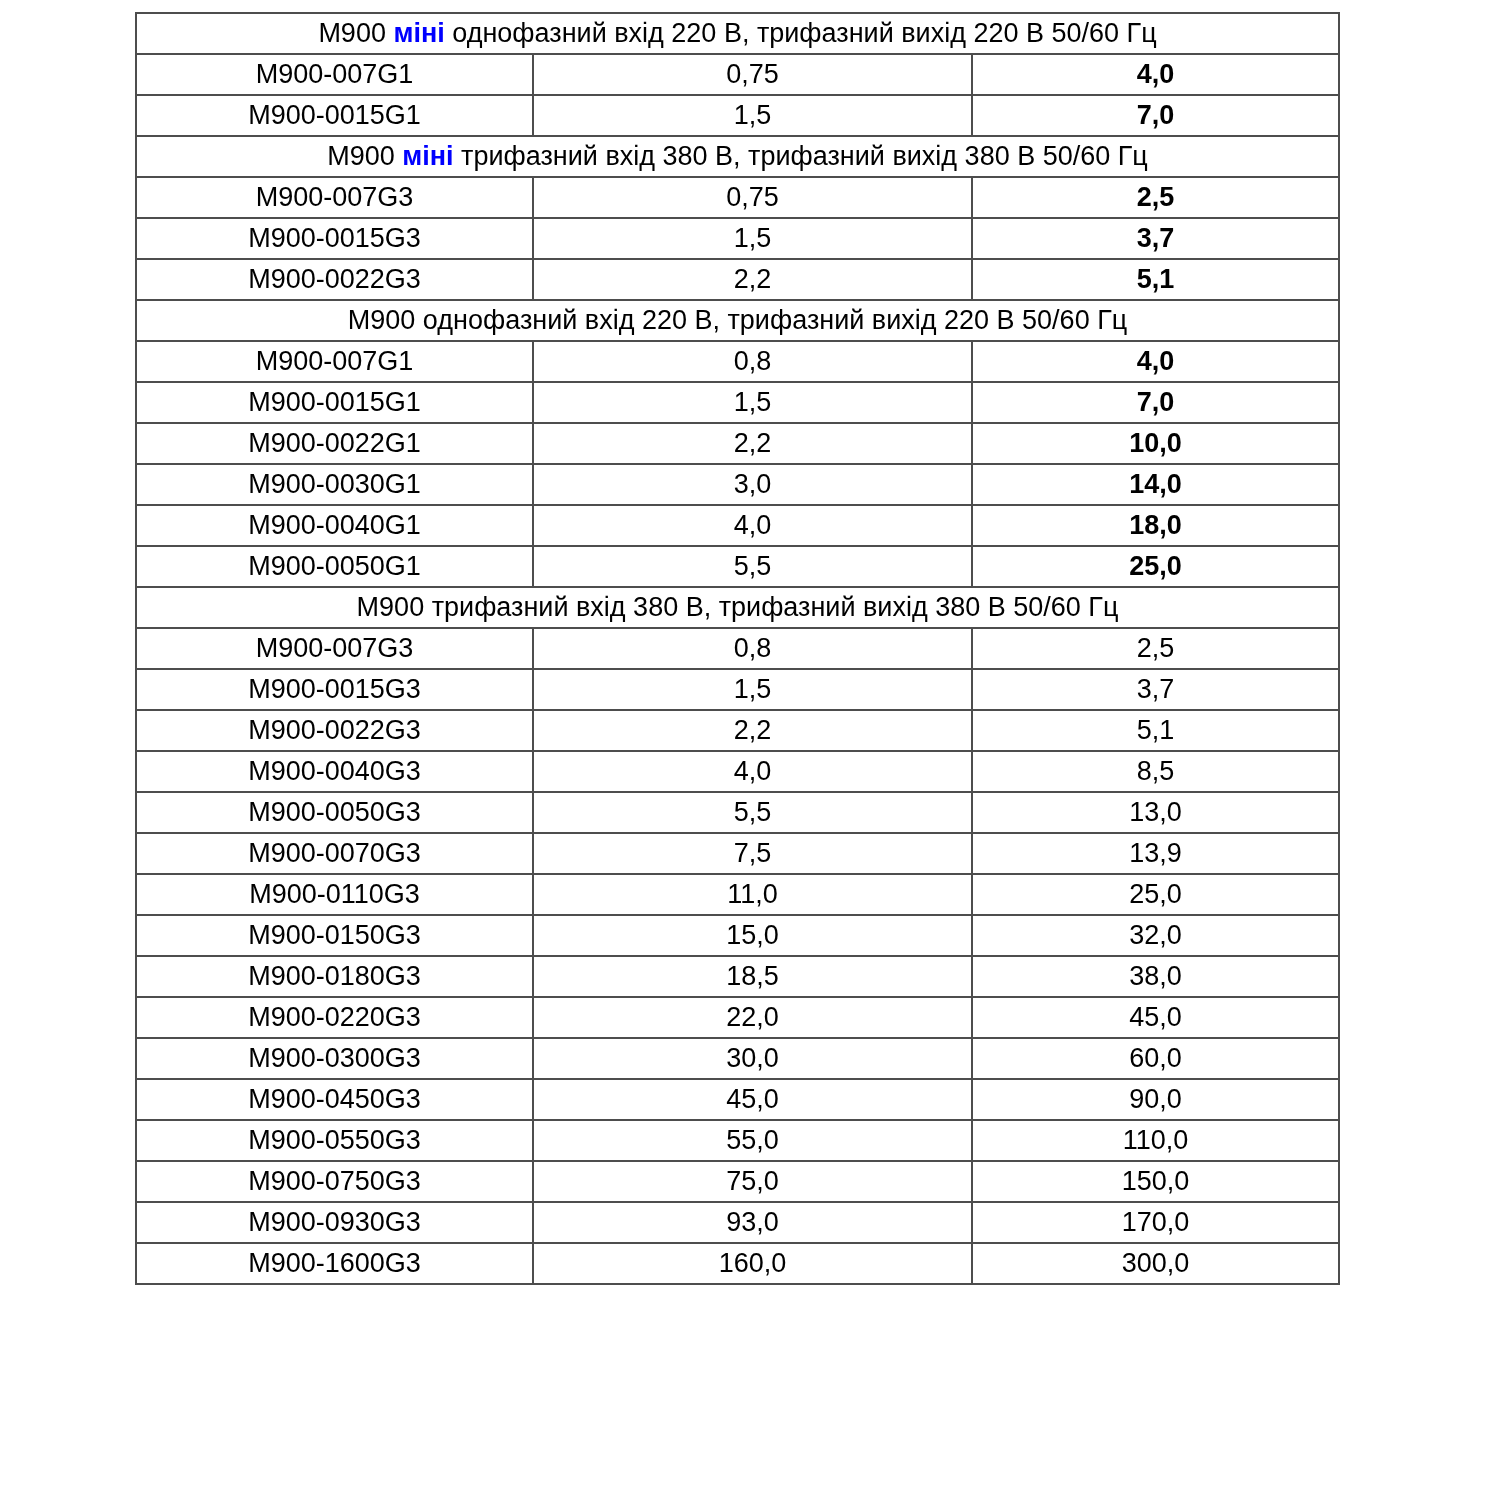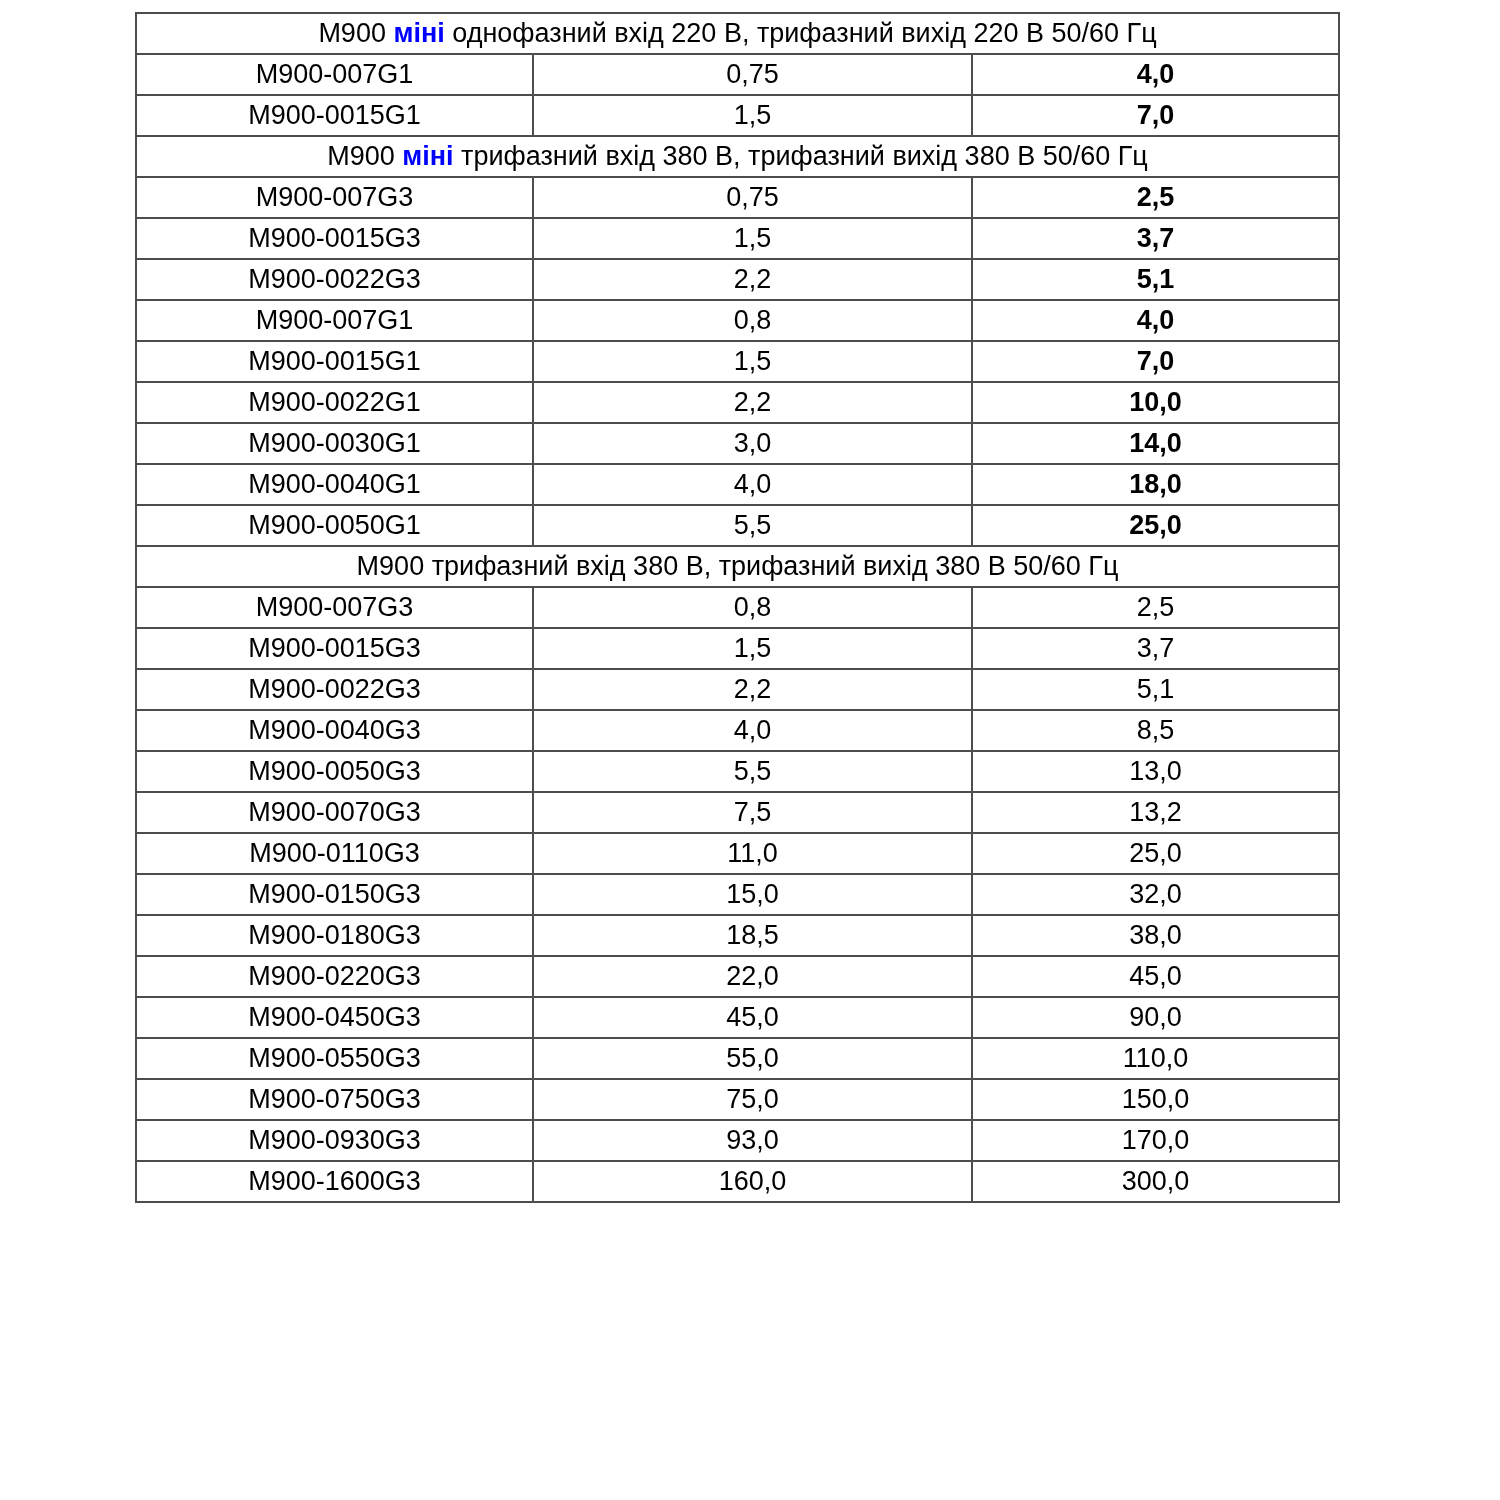--- a/index.html
+++ b/index.html
@@ -72,20 +72,23 @@
         <td>M900-0015G3</td>
         <td>1,5</td>
         <td class="bold">3,7</td>
       </tr>
       <tr>
         <td>M900-0022G3</td>
         <td>2,2</td>
         <td class="bold">5,1</td>
       </tr>
       <tr>
+        <td colspan="3" class="section-cell"><span>М900</span> <span>однофазний вхід 220 В, трифазний вихід 220 В 50/60 Гц</span></td>
+      </tr>
+      <tr>
         <td>M900-007G1</td>
         <td>0,8</td>
         <td class="bold">4,0</td>
       </tr>
       <tr>
         <td>M900-0015G1</td>
         <td>1,5</td>
         <td class="bold">7,0</td>
       </tr>
       <tr>
@@ -132,41 +135,46 @@
         <td>8,5</td>
       </tr>
       <tr>
         <td>M900-0050G3</td>
         <td>5,5</td>
         <td>13,0</td>
       </tr>
       <tr>
         <td>M900-0070G3</td>
         <td>7,5</td>
-        <td>13,2</td>
+        <td>13,9</td>
       </tr>
       <tr>
         <td>M900-0110G3</td>
         <td>11,0</td>
         <td>25,0</td>
       </tr>
       <tr>
         <td>M900-0150G3</td>
         <td>15,0</td>
         <td>32,0</td>
       </tr>
       <tr>
         <td>M900-0180G3</td>
         <td>18,5</td>
         <td>38,0</td>
       </tr>
       <tr>
         <td>M900-0220G3</td>
         <td>22,0</td>
         <td>45,0</td>
+      </tr>
+      <tr>
+        <td>M900-0300G3</td>
+        <td>30,0</td>
+        <td>60,0</td>
       </tr>
       <tr>
         <td>M900-0450G3</td>
         <td>45,0</td>
         <td>90,0</td>
       </tr>
       <tr>
         <td>M900-0550G3</td>
         <td>55,0</td>
         <td>110,0</td>

